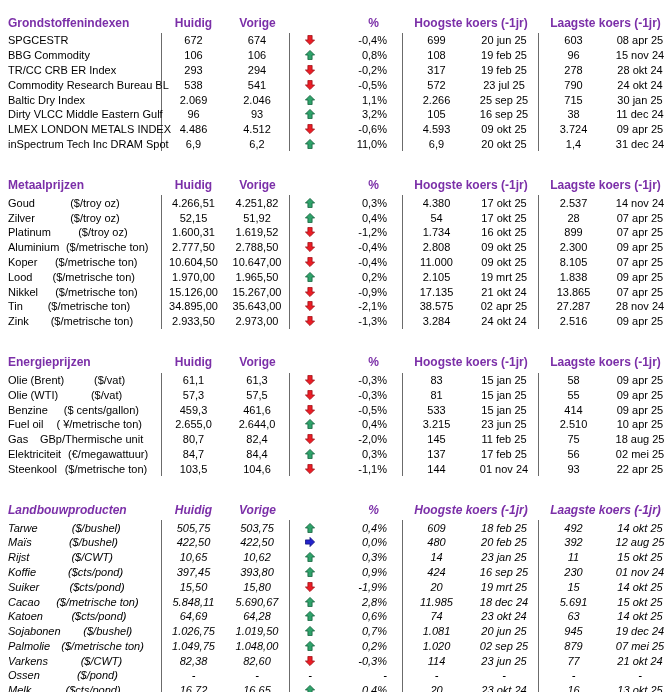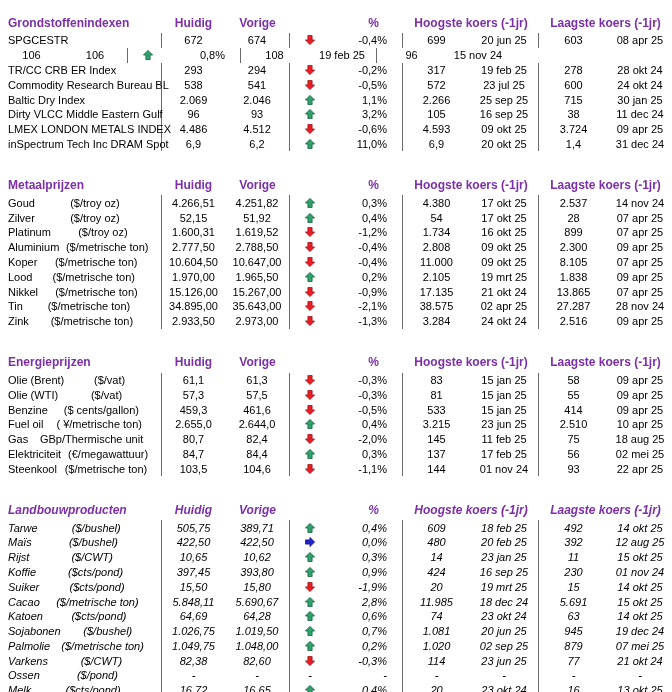--- a/index.html
+++ b/index.html
@@ -62,20 +62,24 @@
             <path d="M6 11.5 L0.5 6 H3.5 V0.5 H8.5 V6 H11.5 Z" fill="#EC1C24" stroke="#9E1218" stroke-width="1"></path>
           </svg>
         </div>
         <div class="c col-pct">-0,4%</div>
         <div class="c col-hval">699</div>
         <div class="c col-hdate">20 jun 25</div>
         <div class="c col-lval">603</div>
         <div class="c col-ldate">08 apr 25</div>
       </div>
       <div class="row data-row">
+        <div class="c col-name">
+          <span class="nm">BBG Commodity</span>
+          <span class="un"></span>
+        </div>
         <div class="c col-huidig">106</div>
         <div class="c col-vorige">106</div>
         <div class="c col-arrow">
           <svg width="10" height="10" viewBox="0 0 12 12" class="arrow-svg">
             <path d="M6 0.5 L11.5 6 H8.5 V11.5 H3.5 V6 H0.5 Z" fill="#2FA36B" stroke="#14623C" stroke-width="1"></path>
           </svg>
         </div>
         <div class="c col-pct">0,8%</div>
         <div class="c col-hval">108</div>
         <div class="c col-hdate">19 feb 25</div>
@@ -108,21 +112,21 @@
         <div class="c col-huidig">538</div>
         <div class="c col-vorige">541</div>
         <div class="c col-arrow">
           <svg width="10" height="10" viewBox="0 0 12 12" class="arrow-svg">
             <path d="M6 11.5 L0.5 6 H3.5 V0.5 H8.5 V6 H11.5 Z" fill="#EC1C24" stroke="#9E1218" stroke-width="1"></path>
           </svg>
         </div>
         <div class="c col-pct">-0,5%</div>
         <div class="c col-hval">572</div>
         <div class="c col-hdate">23 jul 25</div>
-        <div class="c col-lval">600</div>
+        <div class="c col-lval">790</div>
         <div class="c col-ldate">24 okt 24</div>
       </div>
       <div class="row data-row">
         <div class="c col-name">
           <span class="nm">Baltic Dry Index</span>
           <span class="un"></span>
         </div>
         <div class="c col-huidig">2.069</div>
         <div class="c col-vorige">2.046</div>
         <div class="c col-arrow">
@@ -510,21 +514,21 @@
         <div class="c col-pct hdr hdrcell">%</div>
         <div class="c col-hgroup hdr">Hoogste koers (-1jr)</div>
         <div class="c col-lgroup hdr">Laagste koers (-1jr)</div>
       </div>
       <div class="row data-row">
         <div class="c col-name">
           <span class="nm">Tarwe</span>
           <span class="un">($/bushel)</span>
         </div>
         <div class="c col-huidig">505,75</div>
-        <div class="c col-vorige">389,71</div>
+        <div class="c col-vorige">503,75</div>
         <div class="c col-arrow">
           <svg width="10" height="10" viewBox="0 0 12 12" class="arrow-svg">
             <path d="M6 0.5 L11.5 6 H8.5 V11.5 H3.5 V6 H0.5 Z" fill="#2FA36B" stroke="#14623C" stroke-width="1"></path>
           </svg>
         </div>
         <div class="c col-pct">0,4%</div>
         <div class="c col-hval">609</div>
         <div class="c col-hdate">18 feb 25</div>
         <div class="c col-lval">492</div>
         <div class="c col-ldate">14 okt 25</div>

